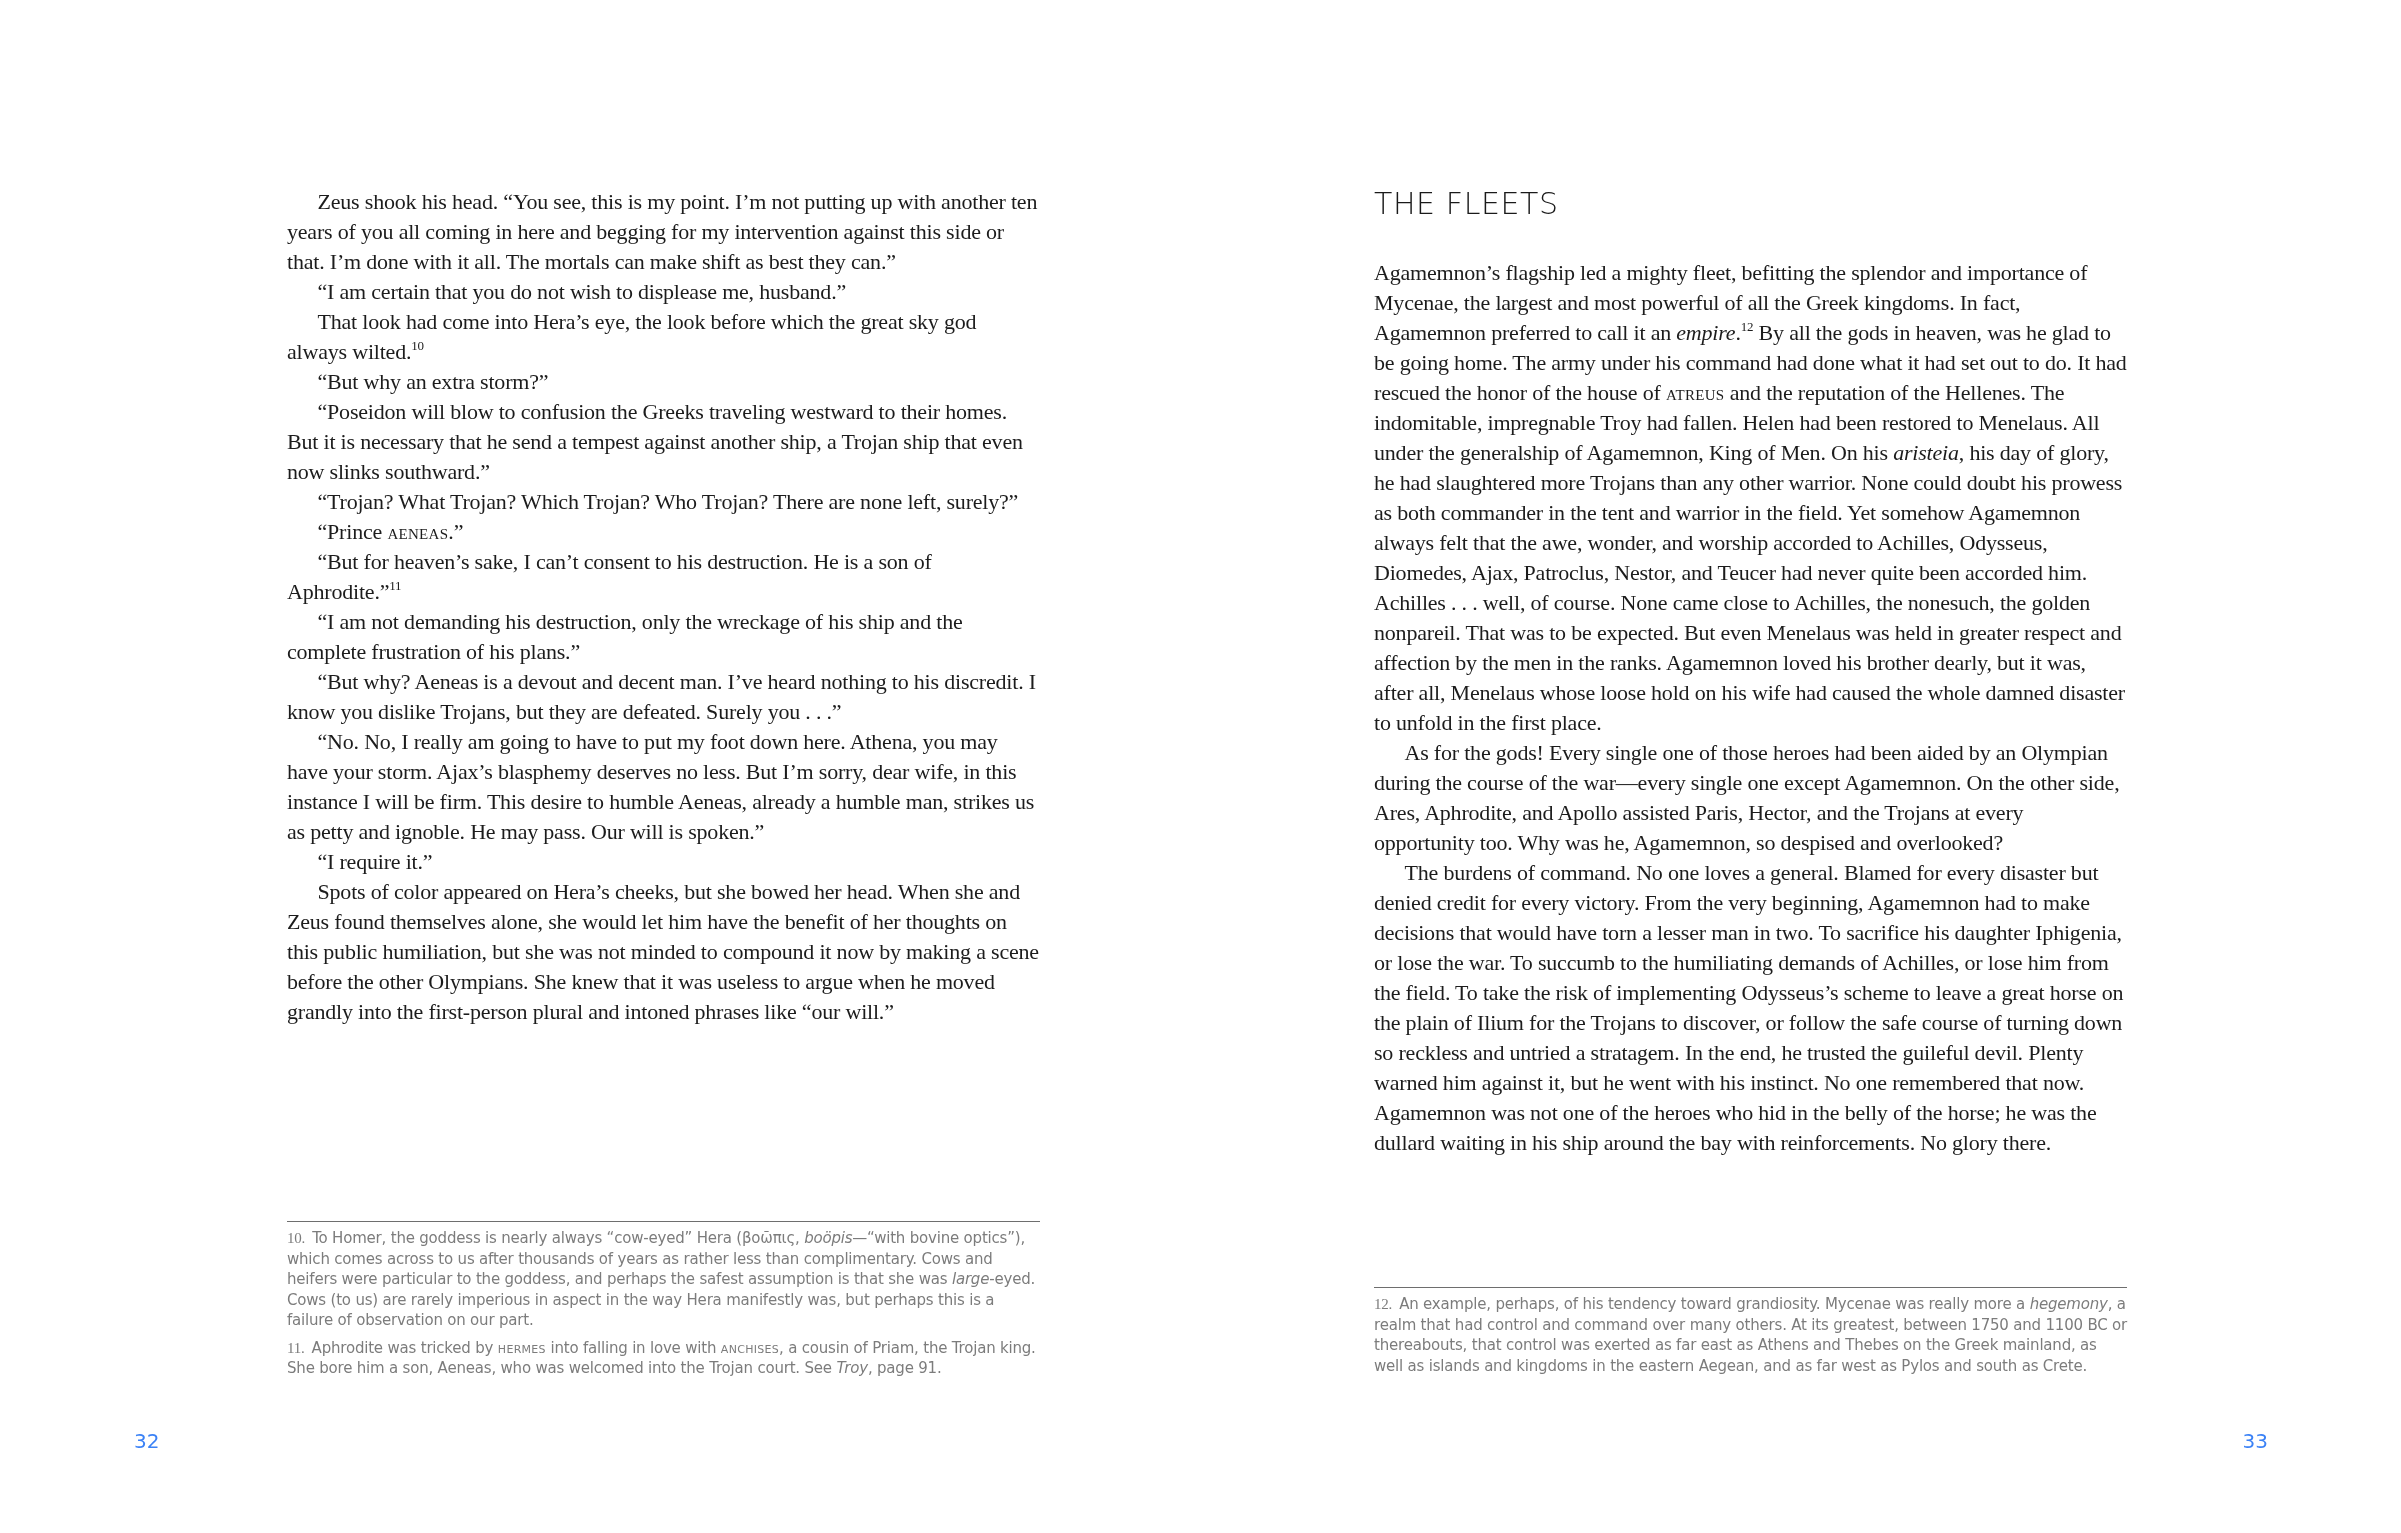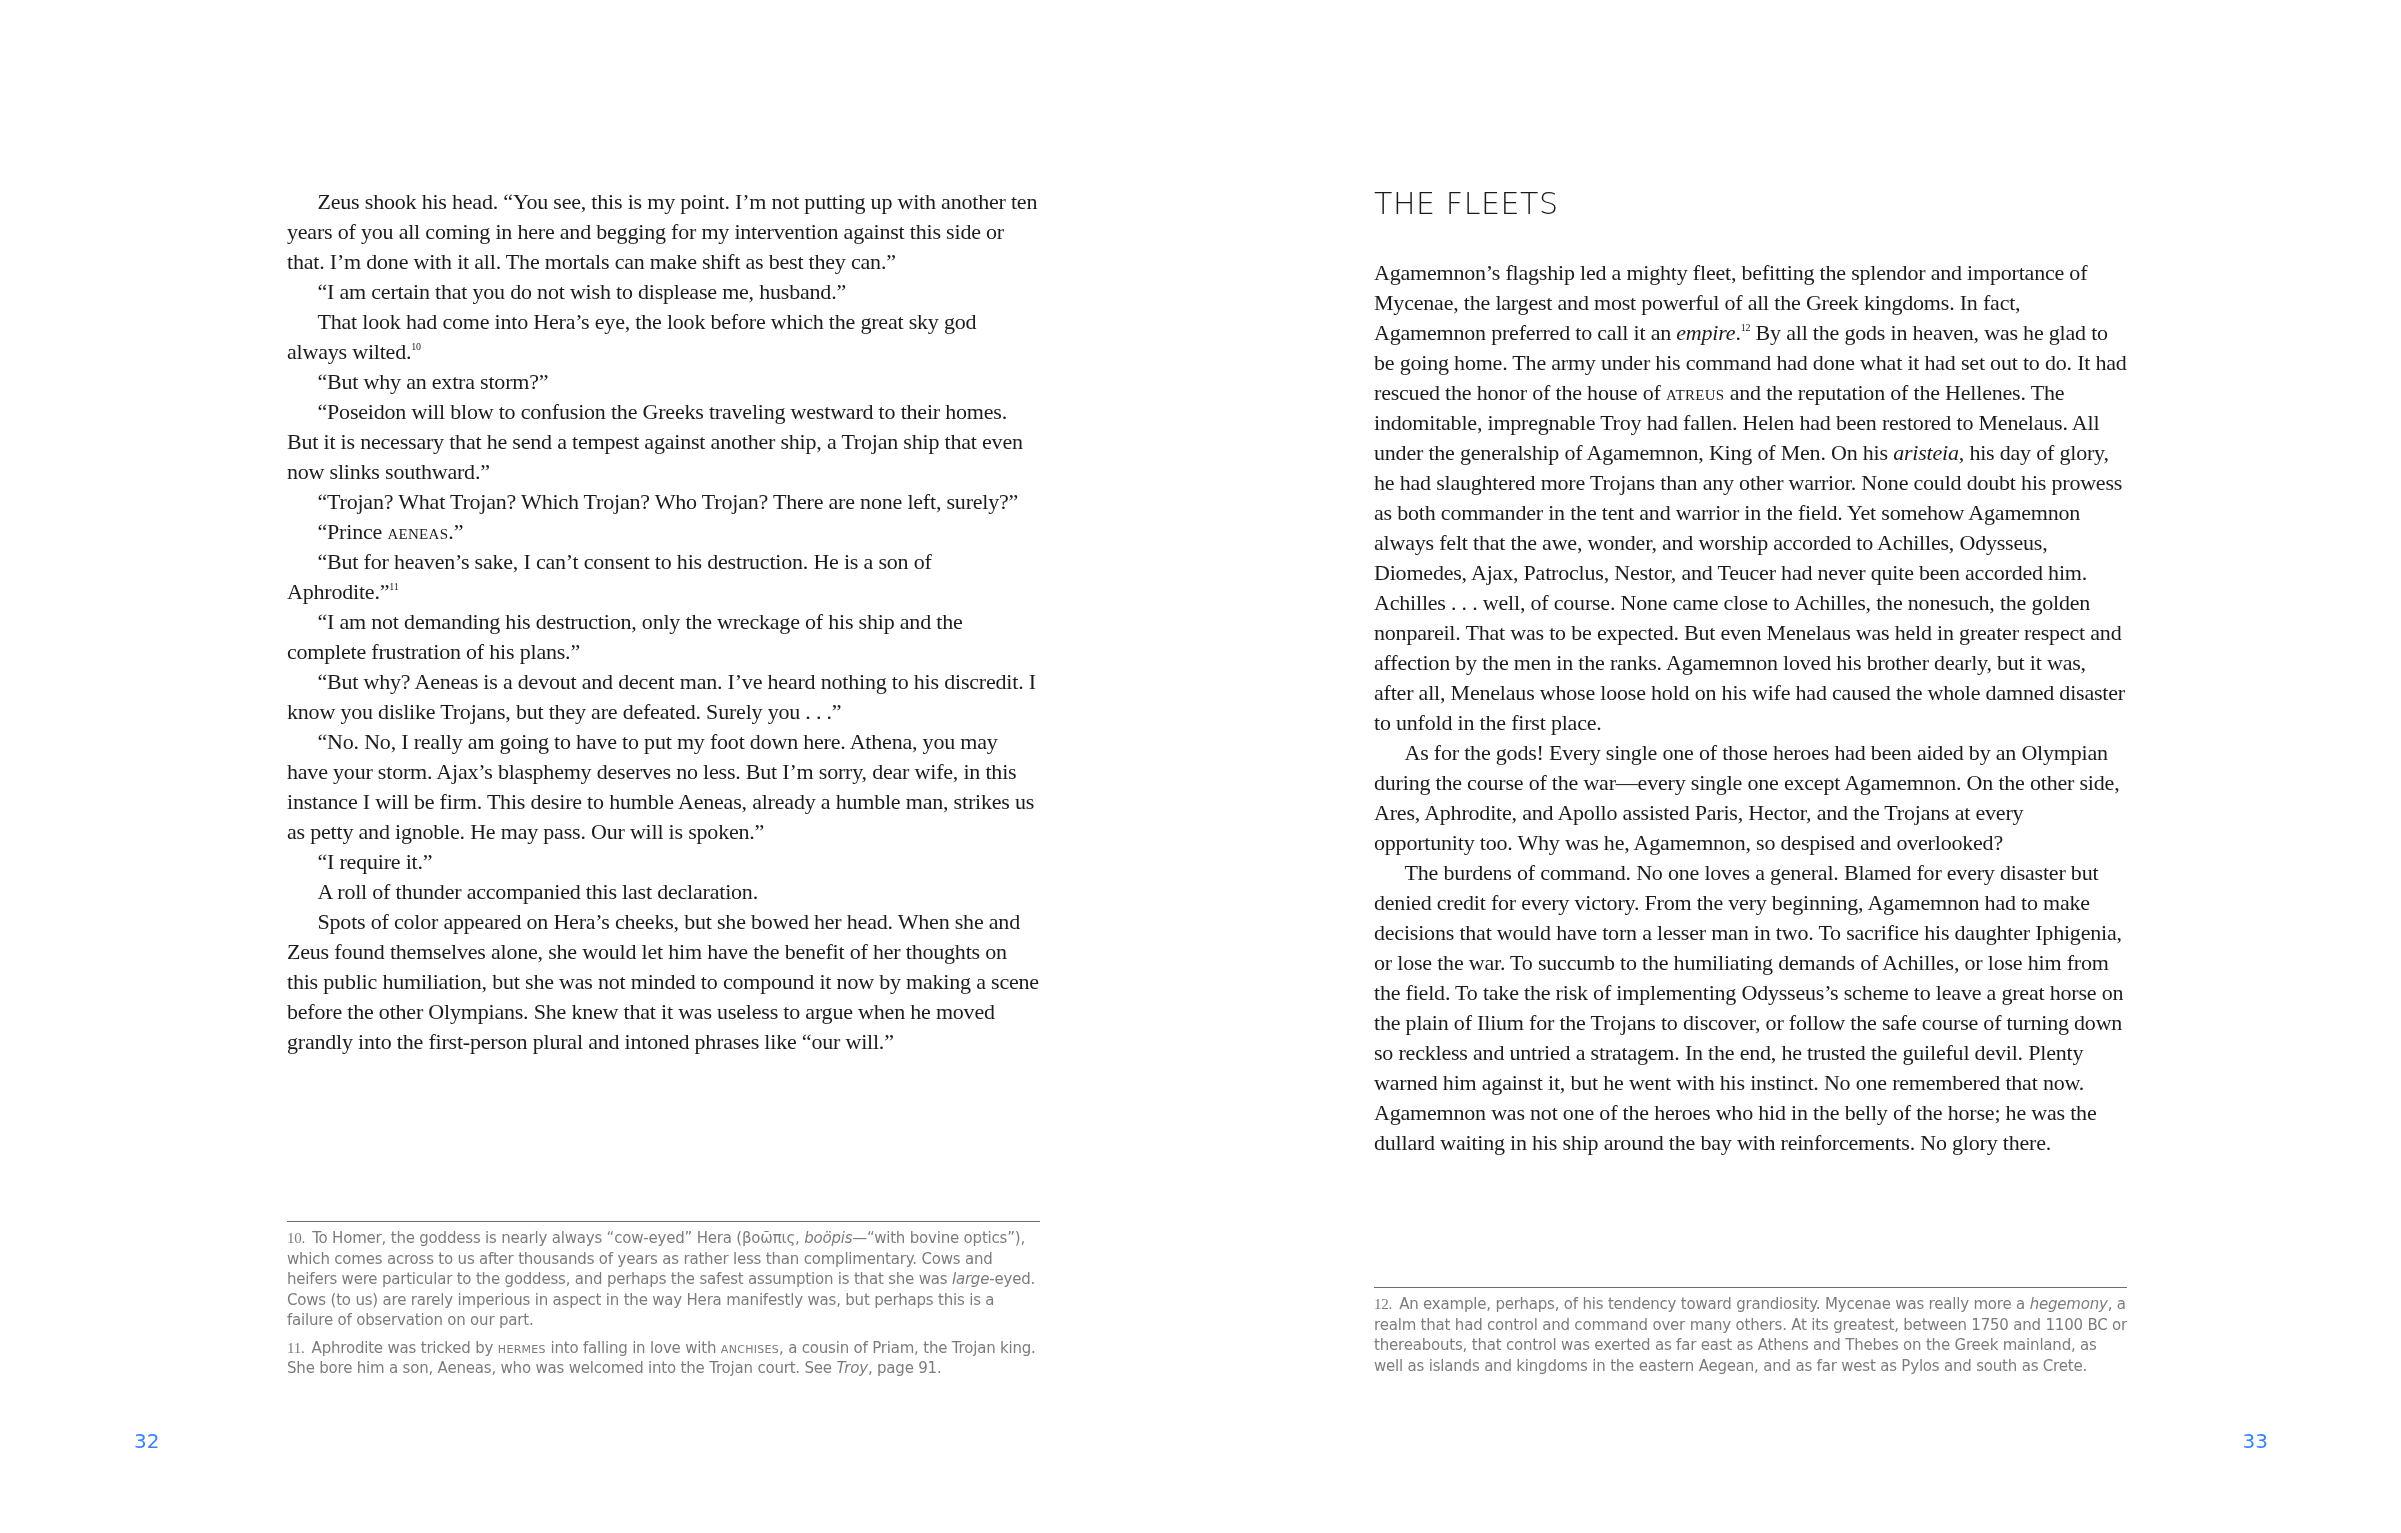--- a/index.html
+++ b/index.html
@@ -15,21 +15,21 @@
     position: absolute; font-size: 22px; line-height: 30px;
     letter-spacing: -0.2px; color: #1c1c1c;
   }
   .page-left .body-text { left: 287px; top: 187px; width: 753px; }
   .page-right .body-text { left: 173px; top: 258px; width: 753px; }
 
   .para { margin: 0; text-indent: 30.5px; }
   .para.noindent { text-indent: 0; }
   .sc { font-variant: small-caps; text-transform: lowercase; letter-spacing: 0.3px; }
   .it { font-style: italic; }
-  sup { font-size: 10px; line-height: 0; vertical-align: 9.4px; margin-top: 48px; }
+  sup { font-size: 13px; line-height: 0; vertical-align: 9.4px; margin-top: 48px; }
 
   .chapter-heading {
     position: absolute; left: 173px; top: 186px; margin: 0;
     font-family: "DejaVu Sans", "Liberation Sans", sans-serif; font-weight: 300;
     font-size: 30px; letter-spacing: 0.6px; color: #1a1a1a;
   }
 
   .footnote-rule { position: absolute; height: 0; border-top: 1.8px solid #6e6e6e; }
   .page-left .footnote-rule { left: 287px; top: 1221px; width: 753px; }
   .page-right .footnote-rule { left: 173px; top: 1287px; width: 753px; }
@@ -61,21 +61,20 @@
       <p class="para"><span>That look had come into Hera’s eye, the look before which the great sky god always wilted.</span><sup>10</sup></p>
       <p class="para"><span>“But why an extra storm?”</span></p>
       <p class="para"><span>“Poseidon will blow to confusion the Greeks traveling westward to their homes. But it is necessary that he send a tempest against another ship, a Trojan ship that even now slinks southward.”</span></p>
       <p class="para"><span>“Trojan? What Trojan? Which Trojan? Who Trojan? There are none left, surely?”</span></p>
       <p class="para"><span>“Prince </span><span class="sc">Aeneas</span><span>.”</span></p>
       <p class="para"><span>“But for heaven’s sake, I can’t consent to his destruction. He is a son of Aphrodite.”</span><sup>11</sup></p>
       <p class="para"><span>“I am not demanding his destruction, only the wreckage of his ship and the complete frustration of his plans.”</span></p>
       <p class="para"><span>“But why? Aeneas is a devout and decent man. I’ve heard nothing to his discredit. I know you dislike Trojans, but they are defeated. Surely you . . .”</span></p>
       <p class="para"><span>“No. No, I really am going to have to put my foot down here. Athena, you may have your storm. Ajax’s blasphemy deserves no less. But I’m sorry, dear wife, in this instance I will be firm. This desire to humble Aeneas, already a humble man, strikes us as petty and ignoble. He may pass. Our will is spoken.”</span></p>
       <p class="para"><span>“I require it.”</span></p>
-      <p class="para"><span>A roll of thunder accompanied this last declaration.</span></p>
       <p class="para"><span>Spots of color appeared on Hera’s cheeks, but she bowed her head. When she and Zeus found themselves alone, she would let him have the benefit of her thoughts on this public humiliation, but she was not minded to compound it now by making a scene before the other Olympians. She knew that it was useless to argue when he moved grandly into the first-person plural and intoned phrases like “our will.”</span></p>
     </div>
   <div class="footnote-rule"></div>
   <div class="footnotes">
       <p class="footnote"><span class="fn-num">10.</span><span>To Homer, the goddess is nearly always “cow-eyed” Hera (βοῶπις, </span><span class="it">boöpis</span><span>—“with bovine optics”), which comes across to us after thousands of years as rather less than complimentary. Cows and heifers were particular to the goddess, and perhaps the safest assumption is that she was </span><span class="it">large</span><span>-eyed. Cows (to us) are rarely imperious in aspect in the way Hera manifestly was, but perhaps this is a failure of observation on our part.</span></p>
       <p class="footnote"><span class="fn-num">11.</span><span>Aphrodite was tricked by </span><span class="sc">Hermes</span><span> into falling in love with </span><span class="sc">Anchises</span><span>, a cousin of Priam, the Trojan king. She bore him a son, Aeneas, who was welcomed into the Trojan court. See </span><span class="it">Troy</span><span>, page 91.</span></p>
     </div>
   <div class="page-number">32</div>
 </div>
 

